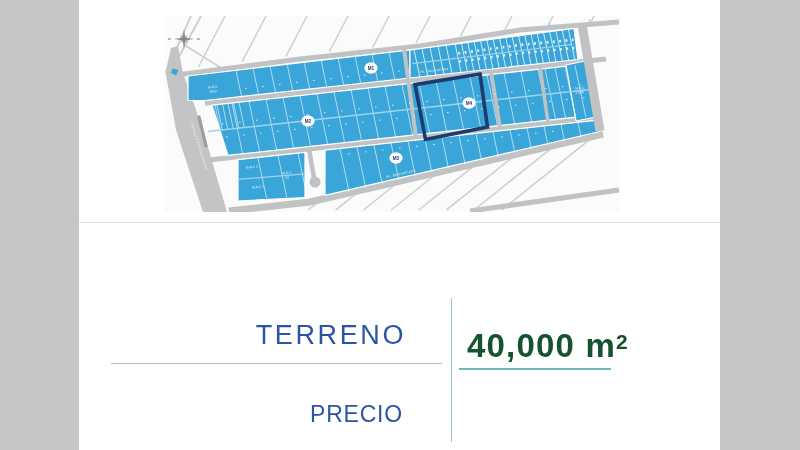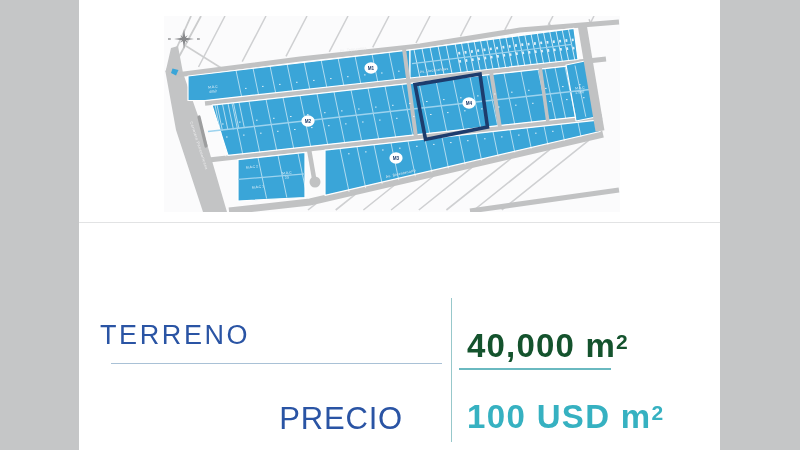--- a/index.html
+++ b/index.html
@@ -155,26 +155,25 @@
 <ellipse cx="305.0" cy="87.0" rx="6.6" ry="5.7" fill="#ffffff"></ellipse>
 <text x="305.0" y="88.6" text-anchor="middle" font-family="Liberation Sans, sans-serif" font-size="4.6" font-weight="bold" fill="#1d3c6d">M4</text>
 
 <path d="M20.00,13.00 L21.50,23.00 L18.50,23.00 Z M23.68,19.32 L20.85,23.85 L19.15,22.15 Z M30.00,23.00 L20.00,24.50 L20.00,21.50 Z M23.68,26.68 L19.15,23.85 L20.85,22.15 Z M20.00,33.00 L18.50,23.00 L21.50,23.00 Z M16.32,26.68 L19.15,22.15 L20.85,23.85 Z M10.00,23.00 L20.00,21.50 L20.00,24.50 Z M16.32,19.32 L20.85,22.15 L19.15,23.85 Z" fill="#87888b"></path>
 <circle cx="20.0" cy="23.0" r="2.1" fill="#87888b"></circle>
 <path d="M4.0,23.0 h2.8 M33.0,23.0 h2.8" stroke="#98999b" stroke-width="1.4"></path>
 </svg>
 
   <div class="abs" style="left:78.5px;top:222px;width:641px;height:1.4px;background:#e2e3e4;"></div>
 
-  <div class="abs" style="left:100px;top:319.6px;width:306px;text-align:left;font-size:27px;letter-spacing:2.6px;color:#2a54a4;">TERRENO</div>
+  <div class="abs" style="left:100px;top:319.6px;width:306px;text-align:right;font-size:27px;letter-spacing:2.6px;color:#2a54a4;">TERRENO</div>
 
   <div class="abs" style="left:111px;top:363px;width:331px;height:1.2px;background:#a9c1d6;"></div>
 
   <div class="abs" style="left:467px;top:327.4px;font-size:33px;letter-spacing:1.2px;font-weight:bold;color:#14532d;white-space:nowrap;">40,000&nbsp;m<span style="font-size:21px;letter-spacing:0;position:relative;top:-8px;">2</span></div>
 
   <div class="abs" style="left:459px;top:368.4px;width:152px;height:1.2px;background:#6ab9c0;"></div>
 
   <div class="abs" style="left:451px;top:298px;width:1.2px;height:144px;background:#97c8cb;"></div>
 
-  <div class="abs" style="left:100px;top:401.4px;width:303px;text-align:right;font-size:31px;letter-spacing:0.8px;color:#2a54a4;">PRECIO</div>
+  <div class="abs" style="left:100px;top:401.4px;width:303px;text-align:right;font-size:23px;letter-spacing:0.8px;color:#2a54a4;">PRECIO</div>
 
-  <div class="abs" style="left:467px;top:398.2px;font-size:33px;letter-spacing:1.35px;font-weight:bold;color:#36b1c1;white-space:nowrap;">100&nbsp;USD&nbsp;m<span style="font-size:21px;letter-spacing:0;position:relative;top:-8px;">2</span></div>
 </div>
 
 </body></html>

